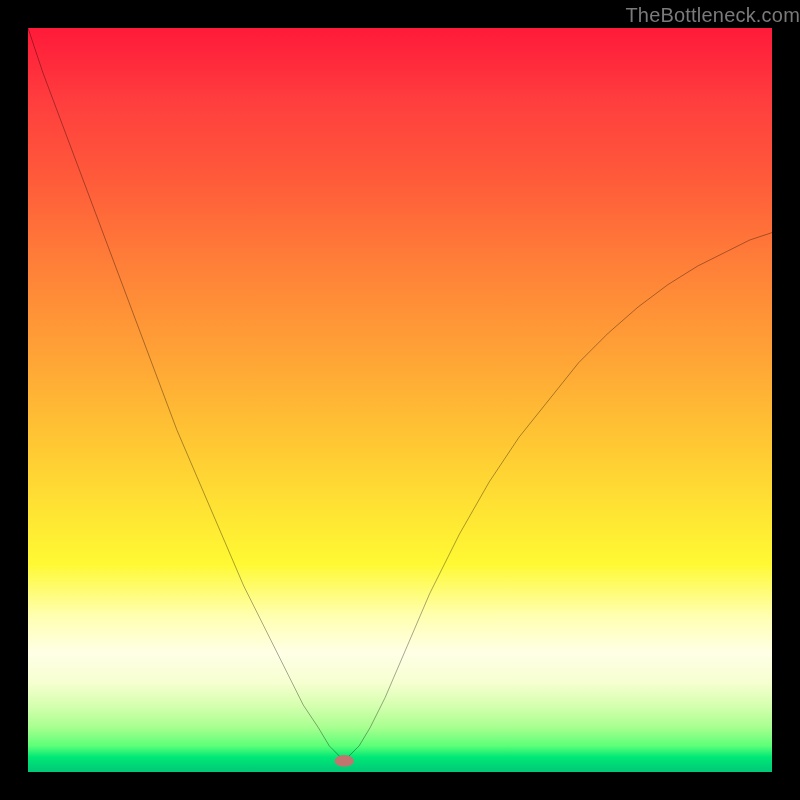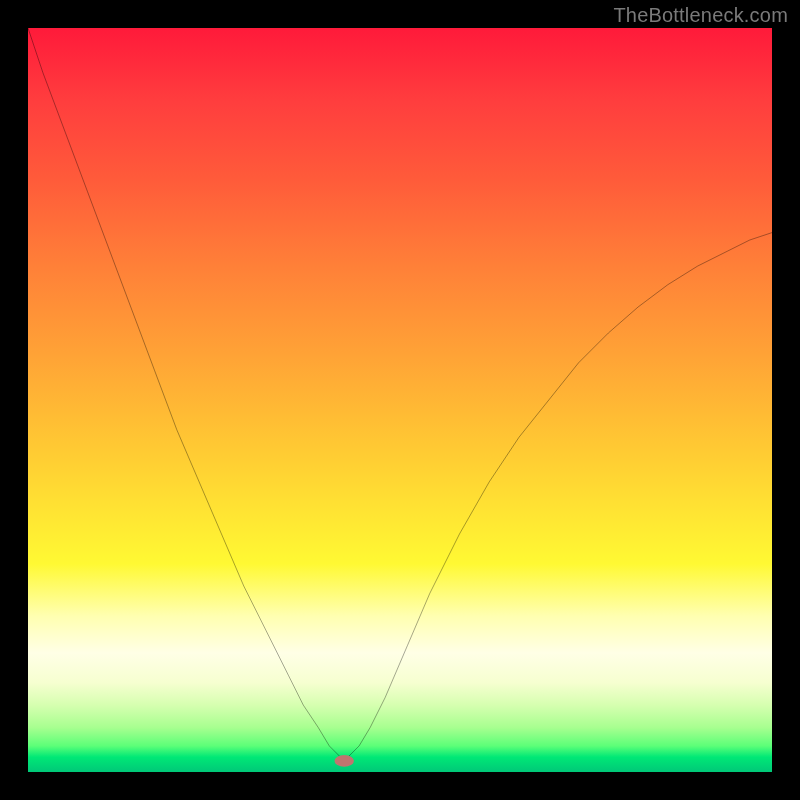--- a/index.html
+++ b/index.html
@@ -46,21 +46,21 @@
   .curve-svg {
     position: absolute;
     left: 0;
     top: 0;
     width: 744px;
     height: 744px;
   }
   .watermark {
     position: absolute;
     top: 4px;
-    right: 12px;
+    right: 0;
     color: #7a7a7a;
     font-size: 20px;
     letter-spacing: 0.2px;
     font-weight: 500;
   }
 </style>
 </head>
 <body>
 
 <div class="frame">

